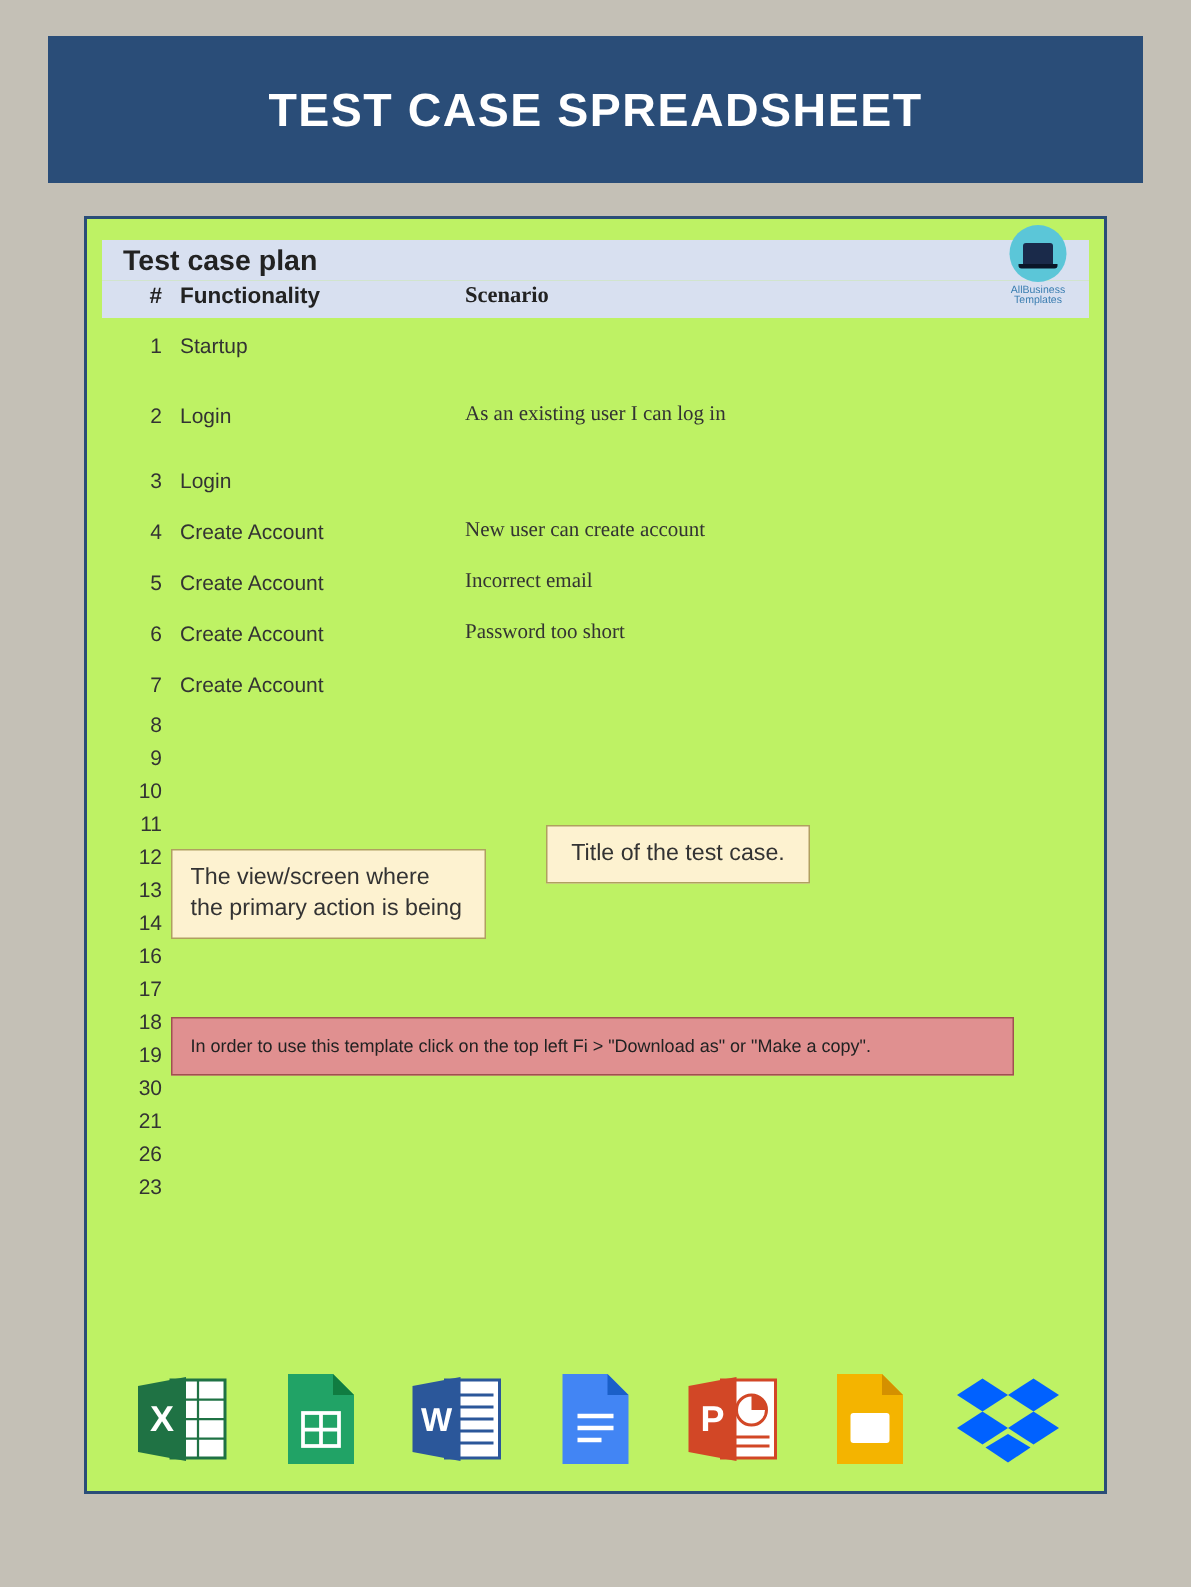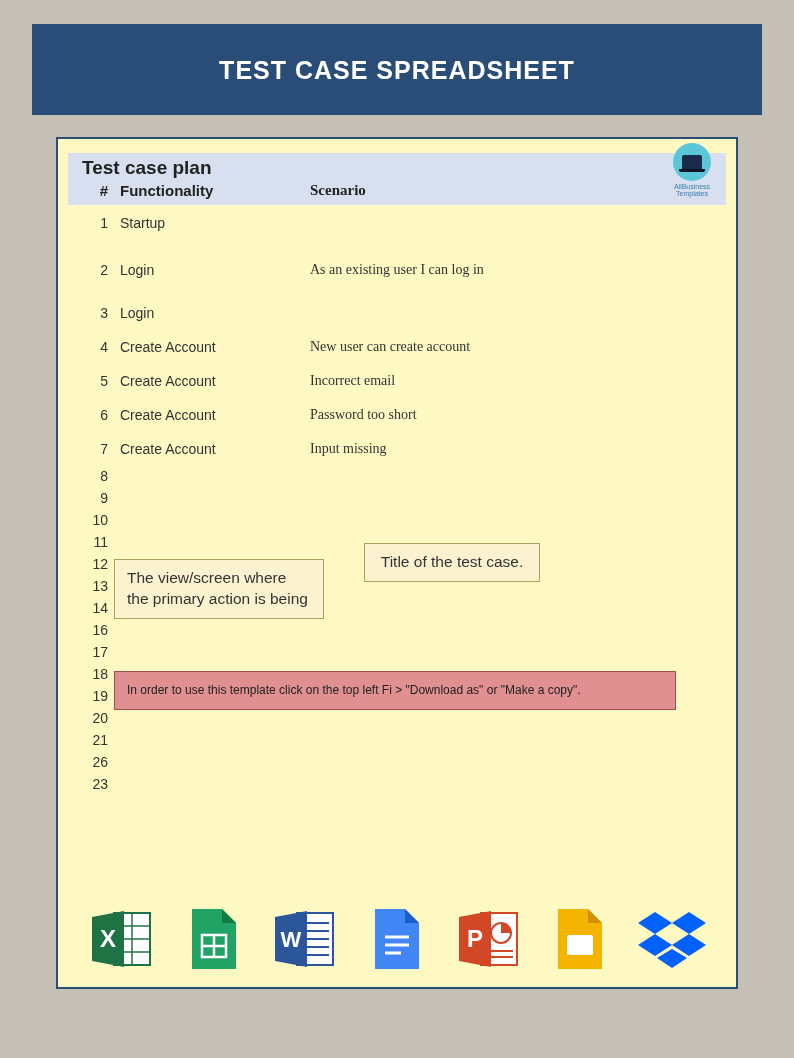--- a/index.html
+++ b/index.html
@@ -9,26 +9,26 @@
     width: 794px;
     height: 1058px;
     overflow: hidden;
   }
   .header-bar {
     background: #2a4d78;
     color: #fff;
     text-align: center;
     padding: 32px 0 30px 0;
     margin: 24px 32px 0 32px;
-    font-size: 25px;
+    font-size: 31px;
     font-weight: bold;
     letter-spacing: 1px;
   }
   .page-card {
-    background: #fef9c3;
+    background: #bef264;
     margin: 22px 56px 0 56px;
     border: 2px solid #2a4d78;
     padding: 14px 0 10px 0;
     position: relative;
     height: 852px;
   }
   .plan-title-row {
     background: #d8e0f0;
     padding: 4px 10px 1px 14px;
     font-size: 19px;
@@ -179,21 +179,20 @@
       <div class="col-scen">Incorrect email</div>
     </div>
     <div class="data-row">
       <div class="col-num">6</div>
       <div class="col-func">Create Account</div>
       <div class="col-scen">Password too short</div>
     </div>
     <div class="data-row">
       <div class="col-num">7</div>
       <div class="col-func">Create Account</div>
-      <div class="col-scen">Input missing</div>
     </div>
 
     <div id="empty-rows-container">
         <div class="empty-row">
           <div class="col-num">8</div>
         </div>
         <div class="empty-row">
           <div class="col-num">9</div>
         </div>
         <div class="empty-row">
@@ -217,21 +216,21 @@
         <div class="empty-row">
           <div class="col-num">17</div>
         </div>
         <div class="empty-row">
           <div class="col-num">18</div>
         </div>
         <div class="empty-row">
           <div class="col-num">19</div>
         </div>
         <div class="empty-row">
-          <div class="col-num">20</div>
+          <div class="col-num">30</div>
         </div>
         <div class="empty-row">
           <div class="col-num">21</div>
         </div>
         <div class="empty-row">
           <div class="col-num">26</div>
         </div>
         <div class="empty-row">
           <div class="col-num">23</div>
         </div>

